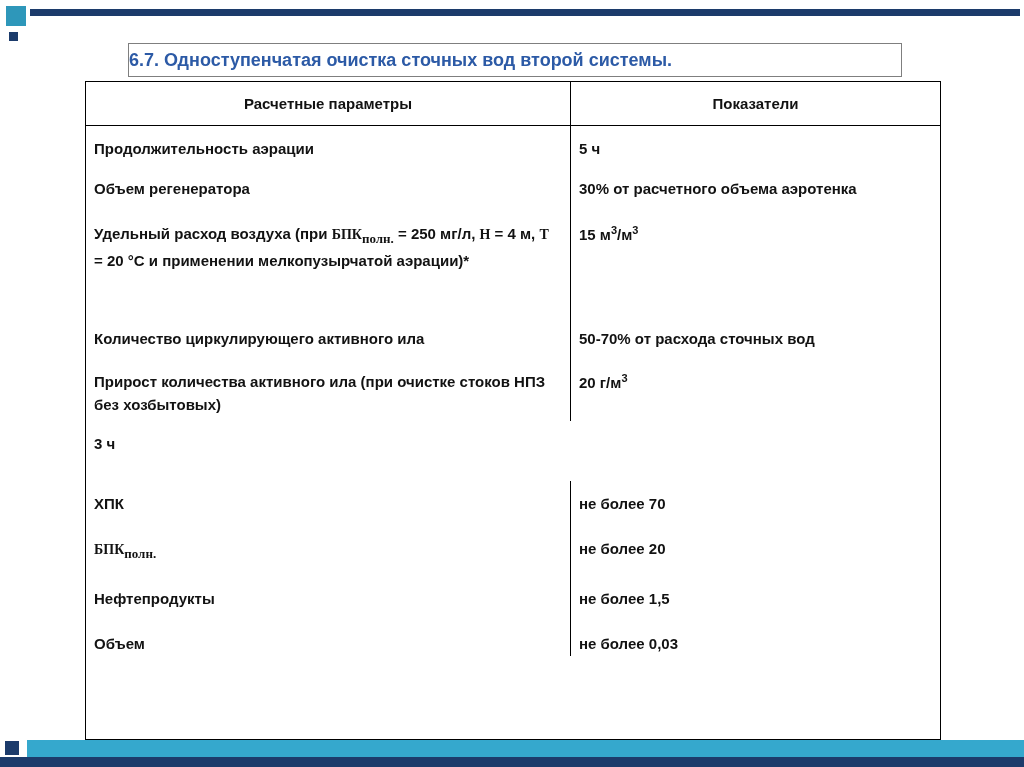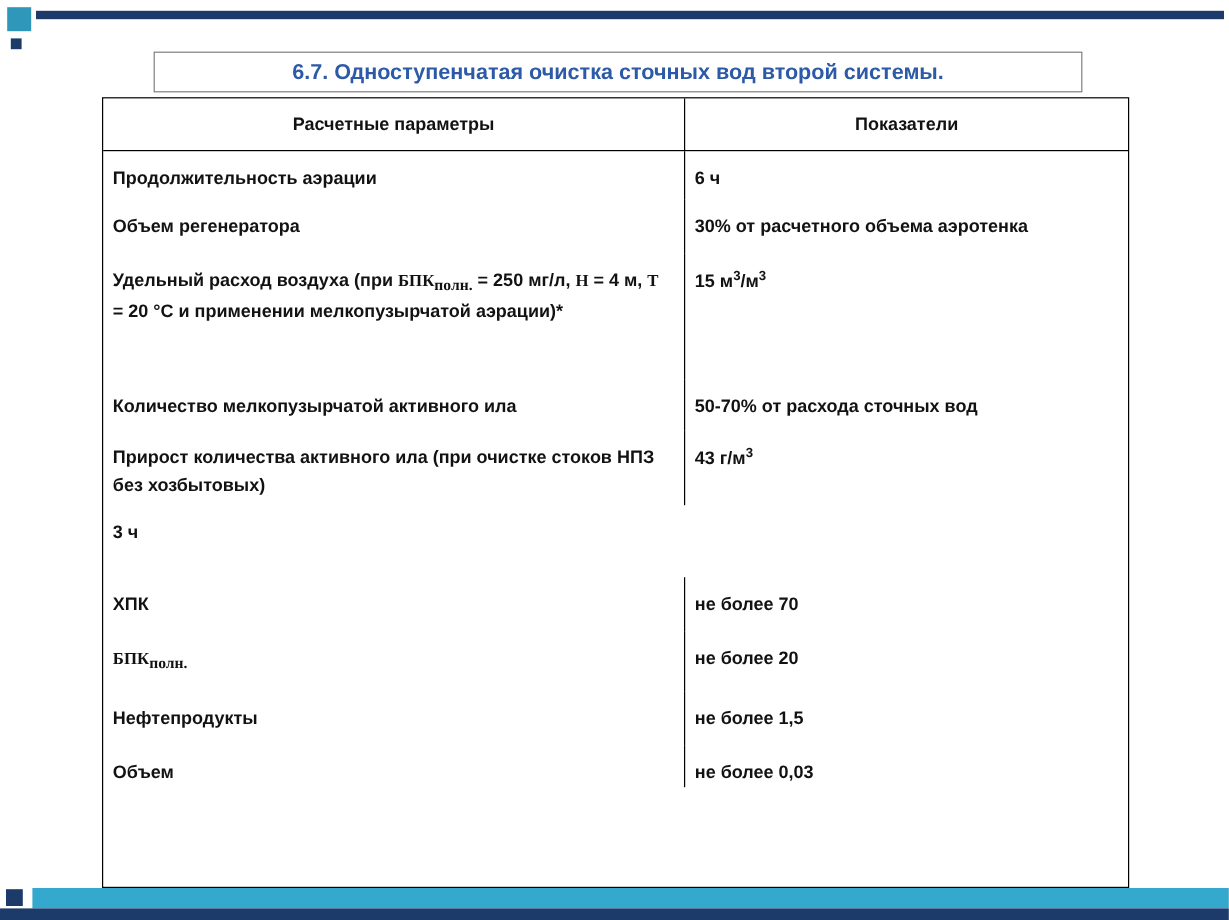--- a/index.html
+++ b/index.html
@@ -17,21 +17,21 @@
   .top-teal-square { position: absolute; left: 6px; top: 6px; width: 20px; height: 20px; background: #2e97ba; }
   .top-small-square { position: absolute; left: 9px; top: 32px; width: 9px; height: 9px; background: #1c3b6b; }
   .bottom-cyan-bar { position: absolute; left: 27px; right: 0; bottom: 10px; height: 17px; background: #35a8cd; }
   .bottom-navy-bar { position: absolute; left: 0; right: 0; bottom: 0; height: 10px; background: #1c3b6b; }
   .bottom-small-square { position: absolute; left: 5px; bottom: 12px; width: 14px; height: 14px; background: #1c3b6b; }
 
   
   .title-box {
     position: absolute; left: 128px; top: 43px; width: 774px; height: 34px;
     border: 1px solid #7f7f7f; background: #fff;
-    display: flex; align-items: center; justify-content: center;
+    display: flex; align-items: center; justify-content: flex-start;
   }
   .title-box span {
     color: #2c5aa6; font-size: 18px; font-weight: bold; white-space: nowrap;
   }
 
   
   .ptable {
     position: absolute; left: 85px; top: 81px; width: 856px; height: 659px;
     border: 1px solid #000; background: #fff;
     font-size: 15px; font-weight: bold; color: #121212;
@@ -67,42 +67,42 @@
       <div class="c1">
           <span>Расчетные параметры</span>
         </div>
       <div class="c2">
           <span>Показатели</span>
         </div>
     </div>
 
     <div class="trow" style="height:40px">
       <div class="c1"><span>Продолжительность аэрации</span></div>
-      <div class="c2"><span>6 ч</span></div>
+      <div class="c2"><span>5 ч</span></div>
     </div>
 
     <div class="trow" style="height:45px">
       <div class="c1"><span>Объем регенератора</span></div>
       <div class="c2"><span>30% от расчетного объема аэротенка</span></div>
     </div>
 
     <div class="trow" style="height:105px">
       <div class="c1"><span>Удельный расход воздуха (при </span><span class="serif">БПК</span><span class="fsub">полн.</span><span> = 250 мг/л, </span><span class="serif">Н</span><span> = 4 м, </span><span class="serif">Т</span><span> = 20 °С и применении мелкопузырчатой аэрации)*</span></div>
       <div class="c2"><span>15 м</span><sup>3</sup><span>/м</span><sup>3</sup></div>
     </div>
 
 
     <div class="trow" style="height:43px">
-      <div class="c1"><span>Количество мелкопузырчатой активного ила</span></div>
+      <div class="c1"><span>Количество циркулирующего активного ила</span></div>
       <div class="c2"><span>50-70% от расхода сточных вод</span></div>
     </div>
 
     <div class="trow" style="height:62px">
       <div class="c1"><span>Прирост количества активного ила (при очистке стоков НПЗ без хозбытовых)</span></div>
-      <div class="c2"><span>43 г/м</span><sup>3</sup></div>
+      <div class="c2"><span>20 г/м</span><sup>3</sup></div>
     </div>
 
     <div class="trow" style="height:60px">
       <div class="c2"><span>3 ч</span></div>
     </div>
 
 
     <div class="trow" style="height:45px">
       <div class="c1"><span>ХПК</span></div>
       <div class="c2"><span>не более 70</span></div>

